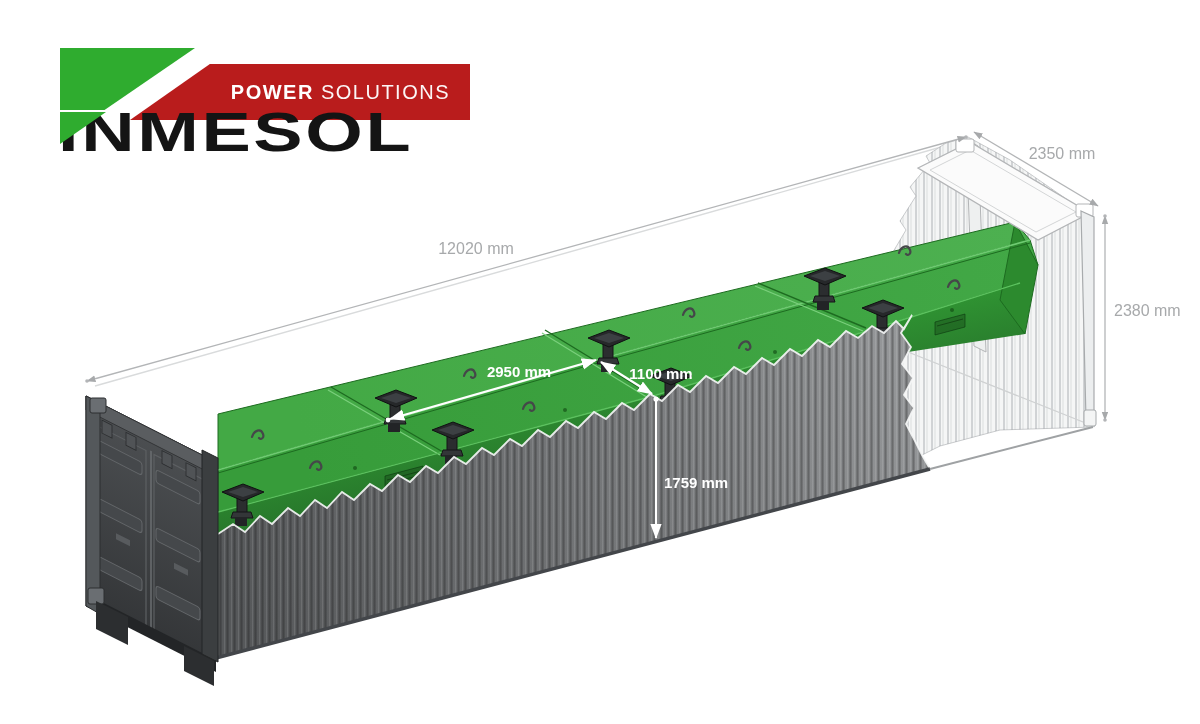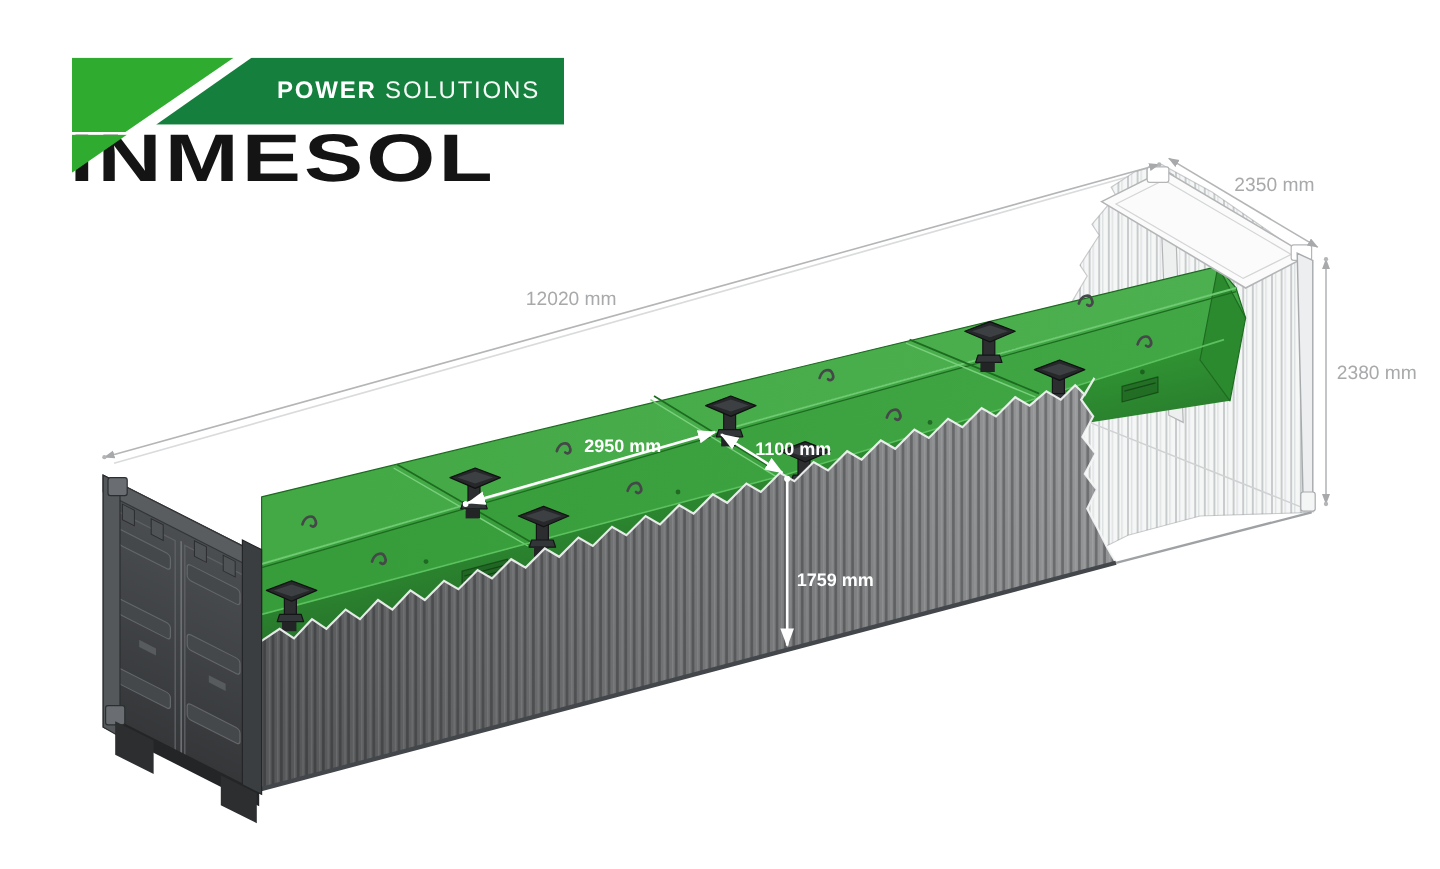--- a/index.html
+++ b/index.html
@@ -5,22 +5,22 @@
   html,body{margin:0;padding:0;background:#ffffff;}
   body{width:1200px;height:724px;position:relative;overflow:hidden;
        font-family:"Liberation Sans", sans-serif;}
   .stage{position:absolute;left:0;top:0;width:1200px;height:724px;}
 
   
   .logo{position:absolute;left:0;top:0;width:500px;height:180px;}
   .logo-green{position:absolute;left:60px;top:48px;width:135px;height:62px;
       background:#2fac2f;
       clip-path:polygon(0 0,100% 0,33% 100%,0 100%);}
-  .logo-banner{position:absolute;left:130px;top:48px;width:340px;height:56px;
-      background:#15803d;
+  .logo-banner{position:absolute;left:130px;top:64px;width:340px;height:56px;
+      background:#b91c1c;
       clip-path:polygon(23.5% 0,100% 0,100% 100%,0 100%);}
   .logo-banner .tagline{position:absolute;right:20px;top:50%;transform:translateY(-50%);
       color:#ffffff;font-size:20px;letter-spacing:1.5px;white-space:nowrap;}
   .tagline .b{font-weight:bold;}
   .tagline .l{font-weight:normal;opacity:.96;}
   .logo-name{position:absolute;left:58px;top:103px;color:#141414;
       font-size:56px;font-weight:bold;letter-spacing:2px;line-height:58px;
       transform:scaleX(1.32);transform-origin:left top;white-space:nowrap;}
   .logo-tri{position:absolute;left:60px;top:112px;width:46px;height:32px;
       background:#2fac2f;clip-path:polygon(0 0,100% 0,0 100%);}

